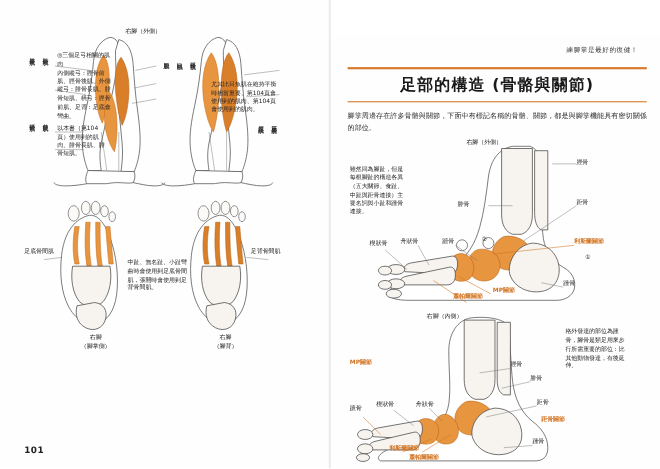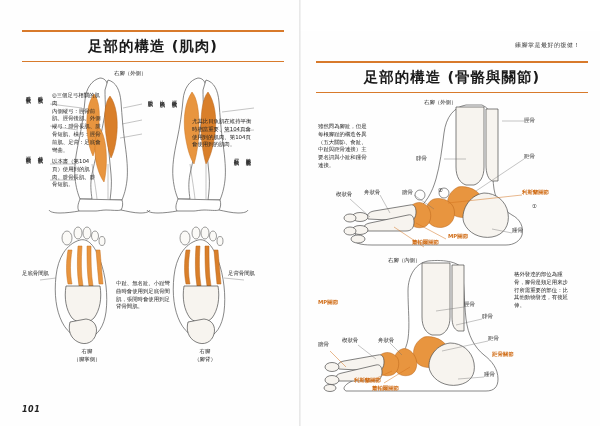--- a/index.html
+++ b/index.html
@@ -104,21 +104,20 @@
   .folio {
     position: absolute;
     bottom: 12px;
     font-size: 8px;
     font-weight: bold;
     color: #222;
     letter-spacing: 0.5px;
   }
   .folio.left {
     left: 22px;
-    font-style: italic;
   }
   .folio.right {
     right: 22px;
     text-align: center;
   }
   svg {
     display: block;
   }
   .leader {
     stroke: #6d6d6d;
@@ -168,25 +167,20 @@
 </style>
 </head>
 <body>
 
 <div class="spread">
 
   <div class="gutter"></div>
 
   <div class="page left">
 
-    <div class="title-wrap">
-      <div class="title-rule"></div>
-      <div class="chapter-title">足部的構造 (肌肉)</div>
-      <div class="title-rule thin"></div>
-    </div>
 
 
     <div class="fig-area" style="height:150px;">
       <svg width="262" height="150" viewBox="0 0 262 150">
 
         <g>
           <path class="skin" d="M78 10 C70 12 64 20 63 32 C62 44 60 58 57 72 C54 86 52 98 53 110 C54 120 56 126 58 131 L70 131 C69 124 68 116 70 106 C73 92 76 80 79 66 C82 52 85 36 86 24 C87 16 84 10 78 10 Z"></path>
           <path class="skin" d="M86 12 C94 14 98 22 99 34 C100 48 101 62 103 76 C105 90 106 102 105 112 C104 121 102 127 100 132 L88 132 C89 124 90 116 89 106 C88 92 86 78 85 64 C84 50 83 34 83 22 Z"></path>
 
           <path class="muscle" d="M72 26 C66 34 64 48 65 62 C66 74 68 82 71 88 C74 80 76 68 77 56 C78 44 77 32 72 26 Z"></path>
@@ -296,20 +290,21 @@
   <div class="page right">
 
     <div class="running-head">練腳掌是最好的復健！</div>
 
     <div class="title-wrap">
       <div class="title-rule"></div>
       <div class="chapter-title">足部的構造 (骨骼與關節)</div>
       <div class="title-rule thin"></div>
     </div>
 
+    <div class="intro">腳掌周邊存在許多骨骼與關節，下面中有標記名稱的骨骼、關節，都是與腳掌機能具有密切關係的部位。</div>
 
     <div class="fig-area" style="height:150px;">
       <svg width="262" height="150" viewBox="0 0 262 150">
 
         <path class="skin" d="M150 6 C138 8 130 18 128 34 C126 50 124 66 120 80 C116 94 110 104 100 112 C88 122 70 126 56 128 C44 130 38 134 38 140 C38 144 44 146 56 146 L190 146 C198 146 204 142 206 136 C208 128 204 120 196 116 C186 110 180 102 178 90 C176 76 176 58 178 40 C180 24 176 10 166 6 Z"></path>
 
         <path class="bone" d="M140 8 L140 68 C140 78 144 84 150 86 L158 86 C164 84 168 78 168 68 L168 8 Z"></path>
         <path class="bone" d="M170 10 L170 66 C170 74 172 80 176 82 L182 82 L182 10 Z"></path>
 
         <path class="joint" d="M142 88 C134 92 130 100 132 108 C134 116 142 120 152 118 C162 116 168 108 166 100 C164 92 152 86 142 88 Z"></path>

